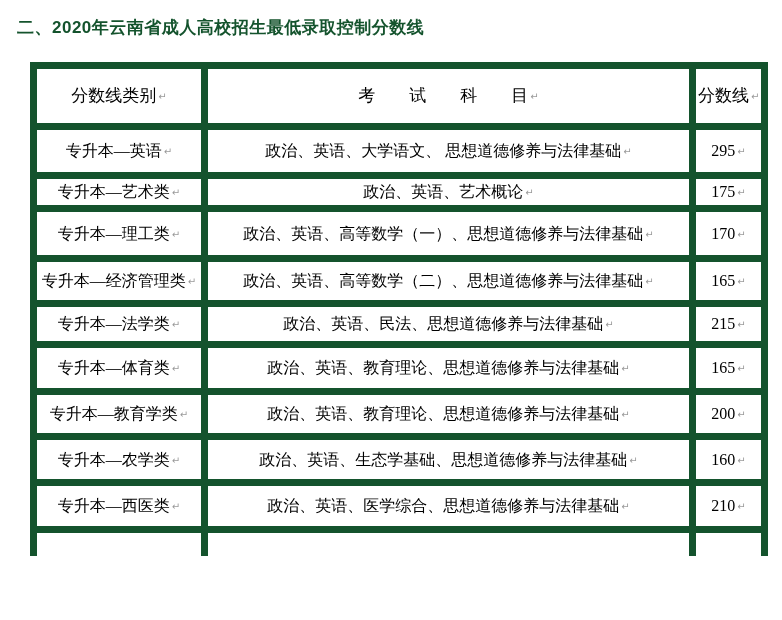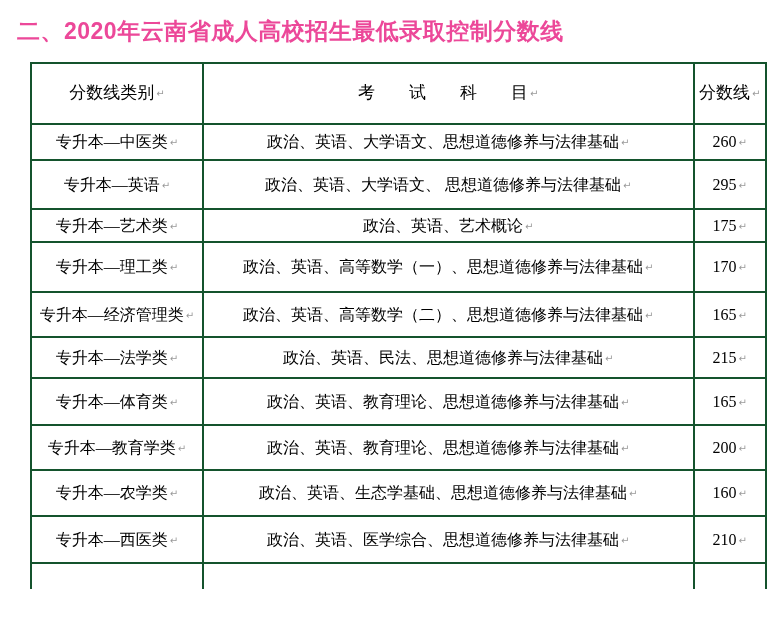--- a/index.html
+++ b/index.html
@@ -15,35 +15,35 @@
     overflow: hidden;
     font-family: "Liberation Serif", "DejaVu Serif", serif;
     color: #000000;
   }
   .doc-title {
     position: absolute;
     left: 17px;
     top: 16px;
     font-family: "Liberation Sans", "DejaVu Sans", sans-serif;
     font-weight: bold;
-    font-size: 23px;
+    font-size: 17px;
     letter-spacing: 0.5px;
-    color: #ec4899;
+    color: #14532d;
     white-space: nowrap;
   }
   table.score-table {
     position: absolute;
     left: 30px;
     top: 62px;
     width: 737px;
     border-collapse: collapse;
     table-layout: fixed;
   }
   .score-table td, .score-table th {
-    border: 2px solid #14532d;
+    border: 7px solid #14532d;
     text-align: center;
     vertical-align: middle;
     padding: 0 2px;
     font-weight: normal;
     font-size: 16px;
     line-height: 1.2;
     overflow: hidden;
     white-space: nowrap;
   }
   .score-table th {
@@ -80,25 +80,20 @@
       <col class="col-subjects">
       <col class="col-score">
     </colgroup>
     <tbody>
       <tr style="height:61px;">
         <th><span>分数线类别</span><span class="pmark">↵</span></th>
         <th><span>考　　试　　科　　目</span><span class="pmark">↵</span></th>
         <th><span>分数线</span><span class="pmark">↵</span></th>
       </tr>
 
-      <tr style="height:36px;">
-        <td><span>专升本—中医类</span><span class="pmark">↵</span></td>
-        <td><span>政治、英语、大学语文、思想道德修养与法律基础</span><span class="pmark">↵</span></td>
-        <td class="score-cell"><span>260</span><span class="pmark">↵</span></td>
-      </tr>
 
       <tr style="height:49px;">
         <td><span>专升本—英语</span><span class="pmark">↵</span></td>
         <td><span>政治、英语、大学语文、 思想道德修养与法律基础</span><span class="pmark">↵</span></td>
         <td class="score-cell"><span>295</span><span class="pmark">↵</span></td>
       </tr>
 
 
       <tr style="height:33px;margin-top:24px;">
         <td><span>专升本—艺术类</span><span class="pmark">↵</span></td>

